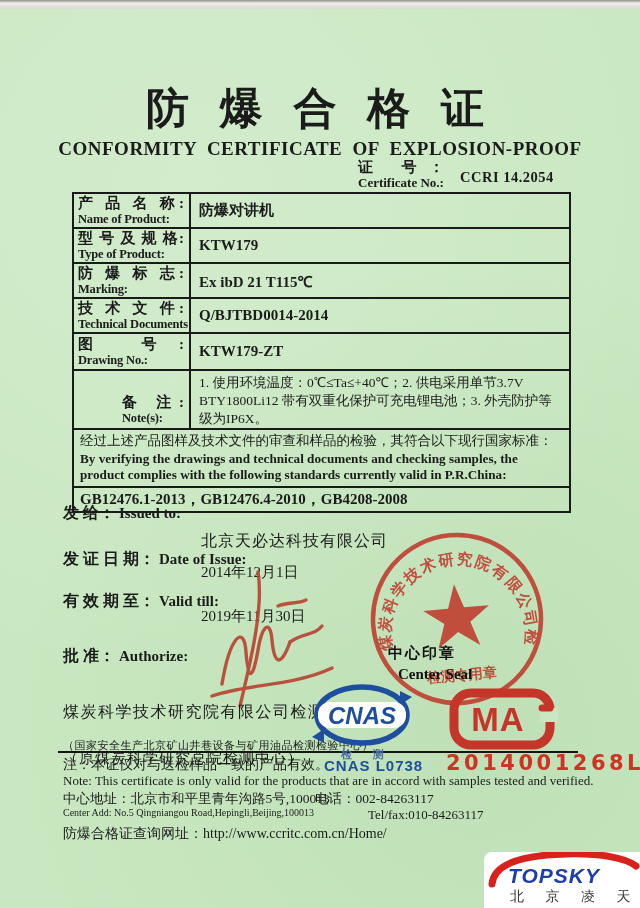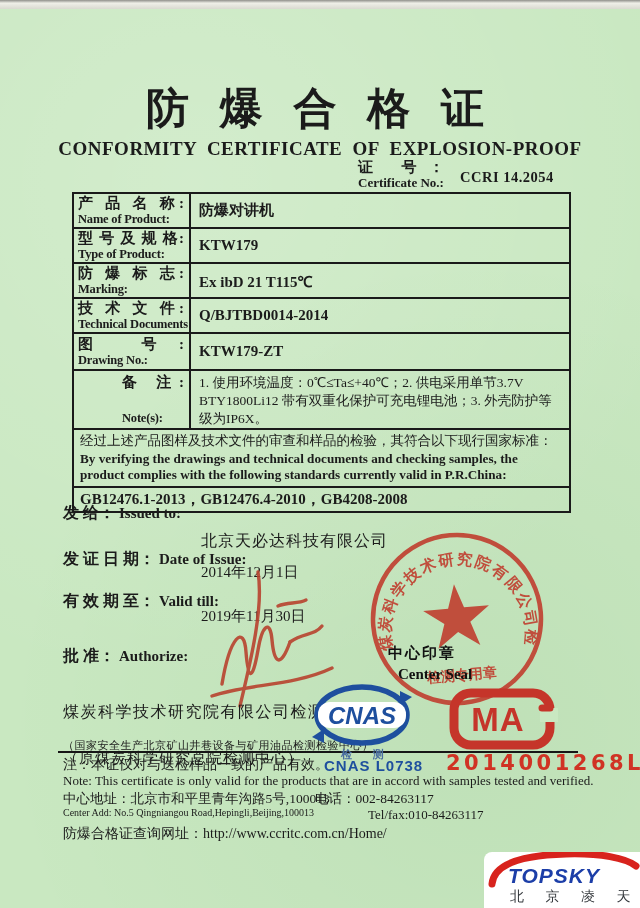--- a/index.html
+++ b/index.html
@@ -23,21 +23,21 @@
   .certno .en{display:block;font-size:13px;font-weight:bold;line-height:15px;white-space:nowrap;font-family:Liberation Serif, serif;}
   .certno .val{position:absolute;left:102px;top:9px;font-size:14.5px;font-weight:bold;letter-spacing:.5px;}
   
   .cert-table{top:192px;left:72px;width:495px;border:2px solid #1a1a1a;}
   .trow{display:grid;grid-template-columns:117px 1fr;}
   .trow + .trow, .stmt, .stds{border-top:2px solid #1a1a1a;}
   .lc{border-right:2px solid #1a1a1a;padding:1px 5px 1px 4px;display:flex;flex-direction:column;justify-content:center;}
   .lz{font-size:15px;font-weight:bold;text-align:justify;text-align-last:justify;line-height:17px;}
   .le{font-size:12.5px;font-weight:bold;white-space:nowrap;letter-spacing:-0.2px;line-height:14px;}
   .vc{padding:1px 8px;display:flex;align-items:center;font-weight:bold;font-size:15px;}
-  .note-row .lc{justify-content:space-between;padding-top:3px;padding-bottom:3px;padding-left:48px;}
+  .note-row .lc{justify-content:flex-end;padding-top:3px;padding-bottom:3px;padding-left:48px;}
   .note-row .vc{font-weight:normal;font-size:13.5px;line-height:1.32;align-items:flex-start;padding-top:3px;}
   .stmt{padding:2px 6px 3px;}
   .stmt .zh{font-size:13.5px;line-height:1.35;}
   .stmt .en{font-size:13.2px;font-weight:bold;line-height:1.22;}
   .stds{padding:2px 6px;font-size:15px;font-weight:bold;min-height:18px;}
   
   .irow{position:absolute;left:63px;width:490px;}
   .ilz{width:124px;font-size:16px;font-weight:bold;text-align:justify;text-align-last:justify;line-height:19px;}
   .ile{font-size:15px;font-weight:bold;line-height:19px;white-space:nowrap;}
   .ival{position:absolute;left:138px;font-size:15px;white-space:nowrap;}

